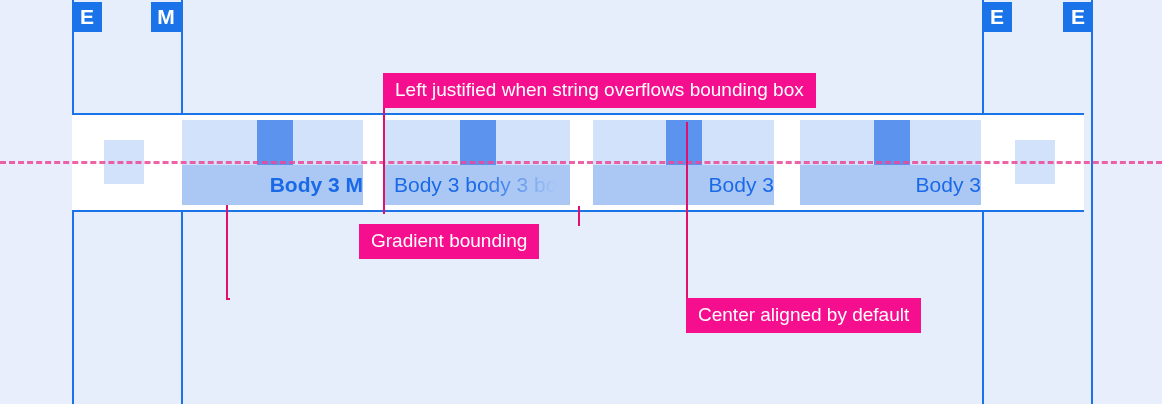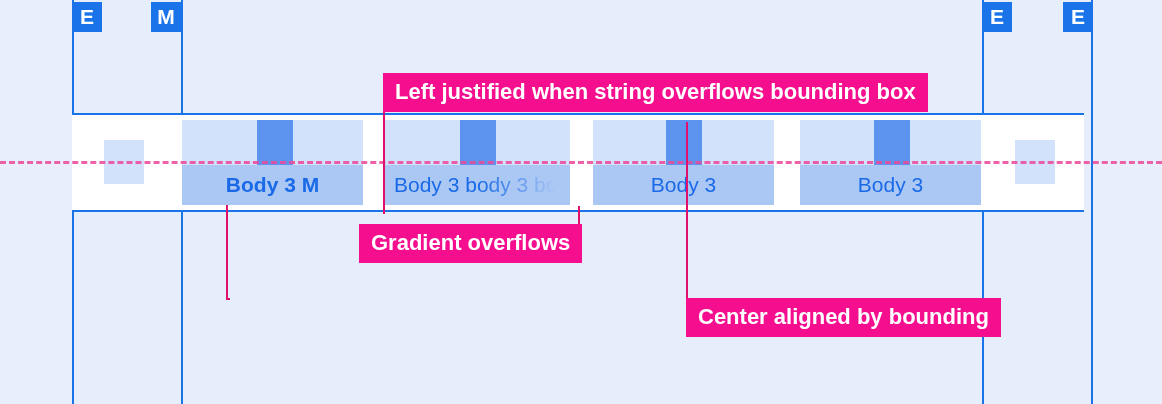--- a/index.html
+++ b/index.html
@@ -77,21 +77,21 @@
     background:#abc8f5;
     overflow:hidden;
   }
   .tab-label{
     position:absolute;
     top:0;height:40px;line-height:40px;
     font-size:21px;
     color:#1a6ae8;
     white-space:nowrap;
   }
-  .tab-label.center{left:0;right:0;text-align:center;}
+  .tab-label.center{left:0;right:0;text-align:right;}
   .tab-label.left{left:10px;text-align:left;}
   .tab-label.medium{font-weight:bold;}
   .gradient-mask{
     position:absolute;right:0;top:45px;
     width:92px;height:40px;
     background:linear-gradient(to right, rgba(171,200,245,0) 0%, rgba(171,200,245,1) 86%);
     pointer-events:none;
   }
 
   
@@ -99,22 +99,22 @@
     position:absolute;left:0;top:161px;width:1162px;height:0;
     border-top:3px dashed #ec4899;
     opacity:.85;
   }
 
   
   .callout{
     position:absolute;
     background:#f50f8f;
     color:#ffffff;
-    font-size:22px;
-    font-weight:bold;
+    font-size:19px;
+    font-weight:normal;
     padding:6px 12px 7px 12px;
     white-space:nowrap;
     font-family:"Liberation Sans", sans-serif;
   }
   .leader{
     position:absolute;
     background:#e0106d;
     width:2px;
   }
   .leader-h{
@@ -180,16 +180,16 @@
 
   <div class="centerline" style="top: 161px; border-top-color: rgb(236, 72, 153);"></div>
 
   <div class="leader" style="left:383px;top:104px;height:110px;"></div>
   <div class="leader" style="left:578px;top:206px;height:20px;"></div>
   <div class="leader" style="left:226px;top:205px;height:95px;"></div>
   <div class="leader-h" style="left:226px;top:298px;width:4px;"></div>
   <div class="leader" style="left:686px;top:122px;height:178px;"></div>
 
   <div class="callout" style="left: 383px; top: 73px; background: rgb(245, 15, 143);">Left justified when string overflows bounding box</div>
-  <div class="callout" style="left: 359px; top: 224px; background: rgb(245, 15, 143);">Gradient overflows</div>
-  <div class="callout" style="left: 686px; top: 298px; background: rgb(245, 15, 143);">Center aligned by bounding</div>
+  <div class="callout" style="left: 359px; top: 224px; background: rgb(245, 15, 143);">Gradient bounding</div>
+  <div class="callout" style="left: 686px; top: 298px; background: rgb(245, 15, 143);">Center aligned by default</div>
 
 </div>
 
 </body></html>

